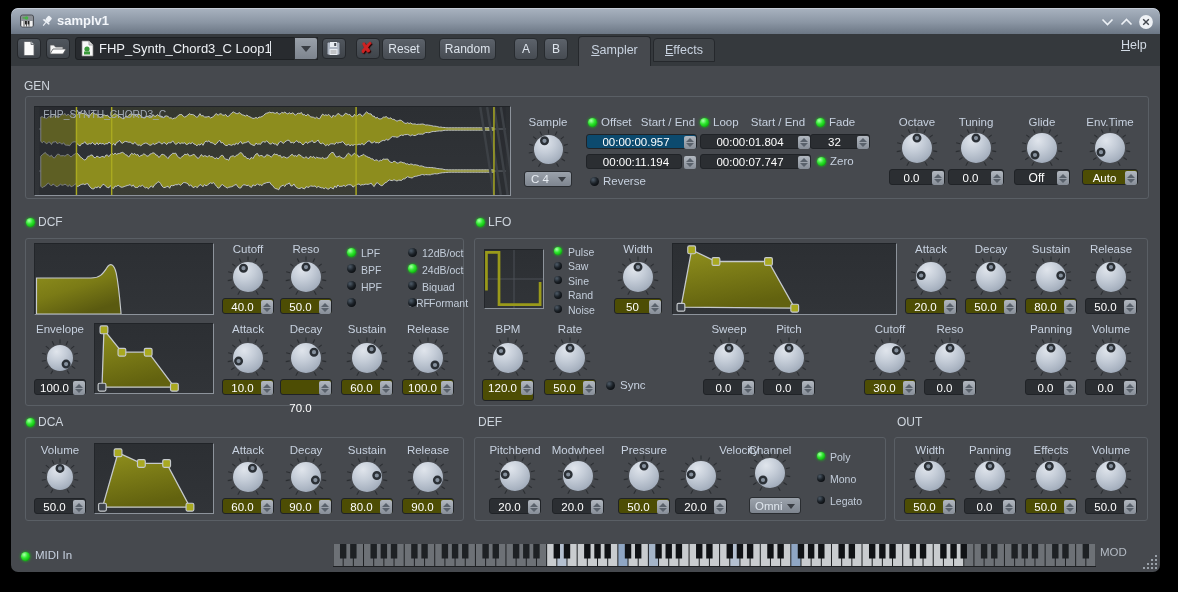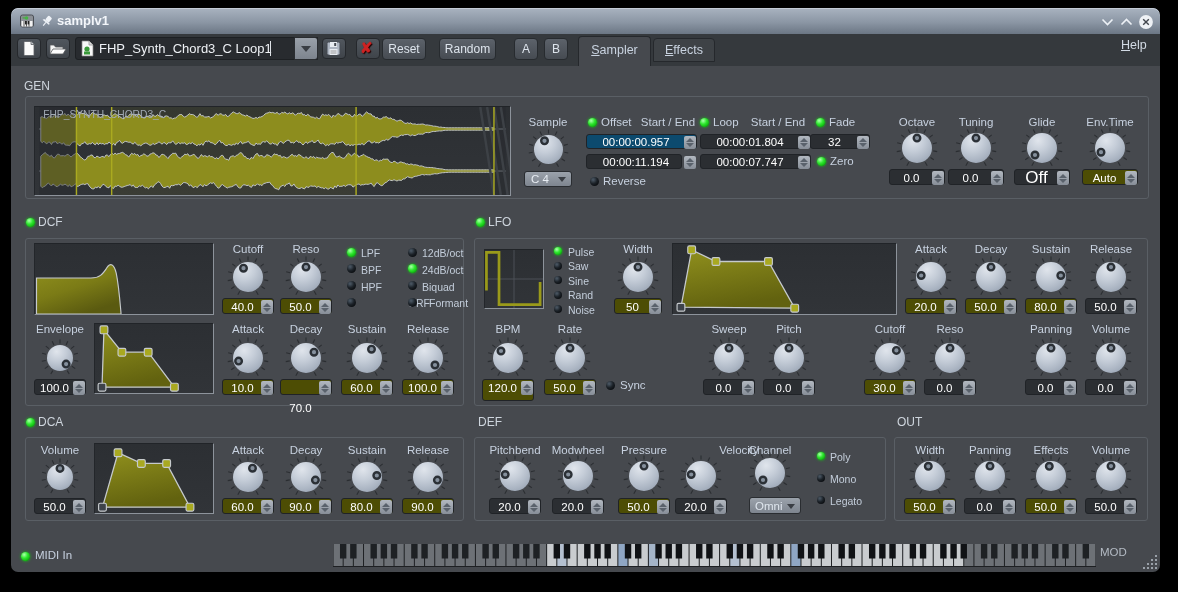--- a/index.html
+++ b/index.html
@@ -267,21 +267,21 @@
         <line x1="34.6" y1="11.4" x2="37.7" y2="8.8"></line>
         <line x1="37.9" y1="17.7" x2="41.8" y2="16.7"></line>
         <line x1="38.2" y1="24.9" x2="42.2" y2="25.6"></line>
         <line x1="35.5" y1="31.5" x2="38.8" y2="33.8"></line>
         <line x1="30.2" y1="36.3" x2="32.2" y2="39.8"></line>
       </g>
       <circle cx="22.0" cy="22.0" r="15" fill="url(#kg)"></circle>
       <circle cx="15.0" cy="29.0" r="3.3" fill="#85909d" stroke="#2b3036" stroke-width="2.4"></circle>
     </svg>
 <div class="spin" style="left:1003.0px;top:161px;width:56px;height:16px;background:#2b2e32;">
-      <div class="spintxt" style="width:43px;line-height:16px;font-size:17px;">Off</div>
+      <div class="spintxt" style="width:43px;line-height:16px;font-size:12px;">Off</div>
       <div class="spinbtn" style="left:42px;width:12px;height:14px;">
         <div class="tri tu"></div>
         <div class="tri td"></div>
       </div>
     </div>
 <div class="lbl" style="left:1064.0px;top:108px;width:70px;">Env.Time</div>
 <svg style="left:1077.0px;top:118.0px" width="44" height="44">
       <g stroke="#2b2e32" stroke-width="1.1">
         <line x1="13.8" y1="36.3" x2="11.8" y2="39.8"></line>
         <line x1="8.5" y1="31.5" x2="5.2" y2="33.8"></line>

